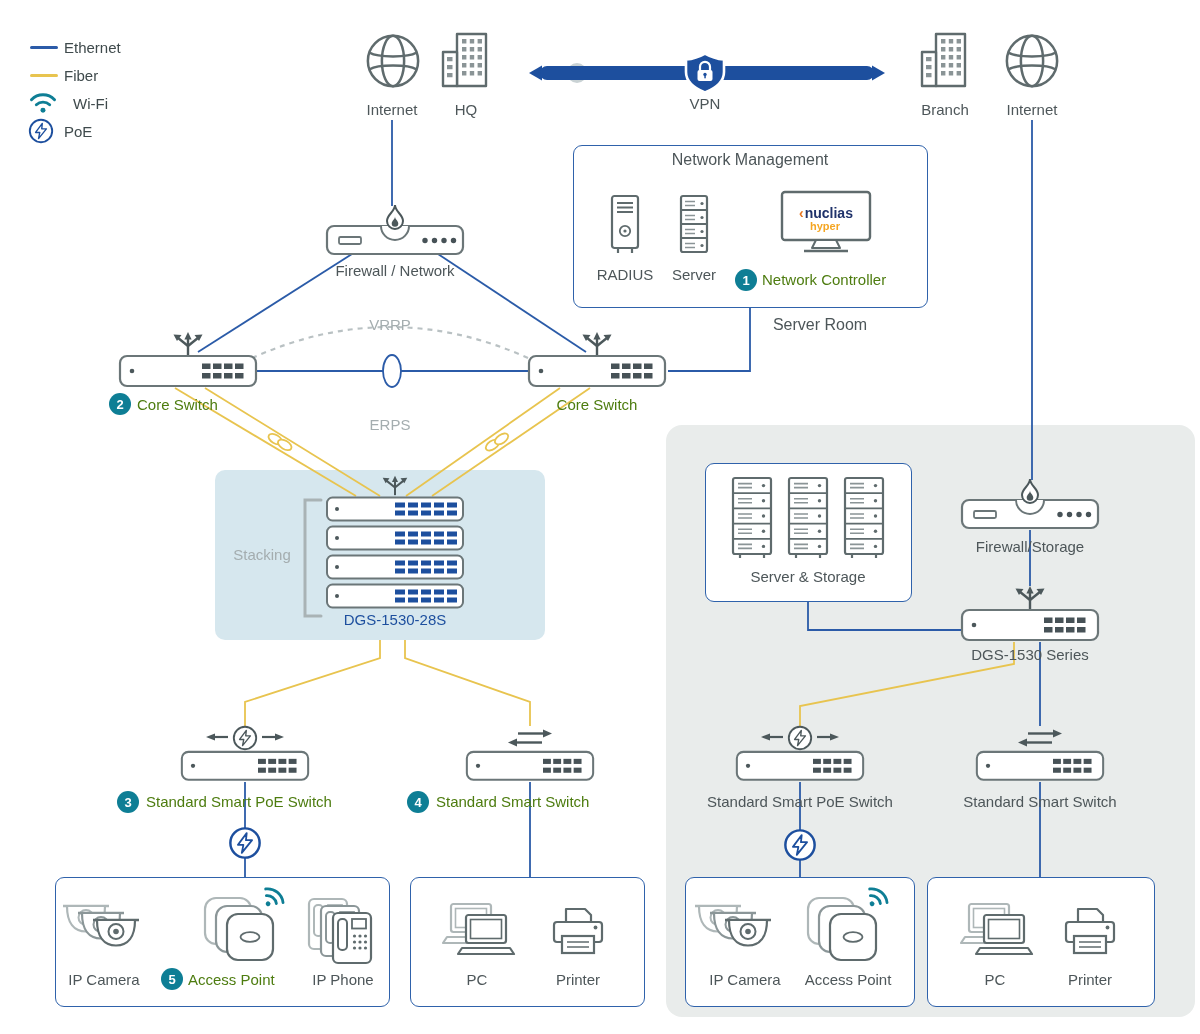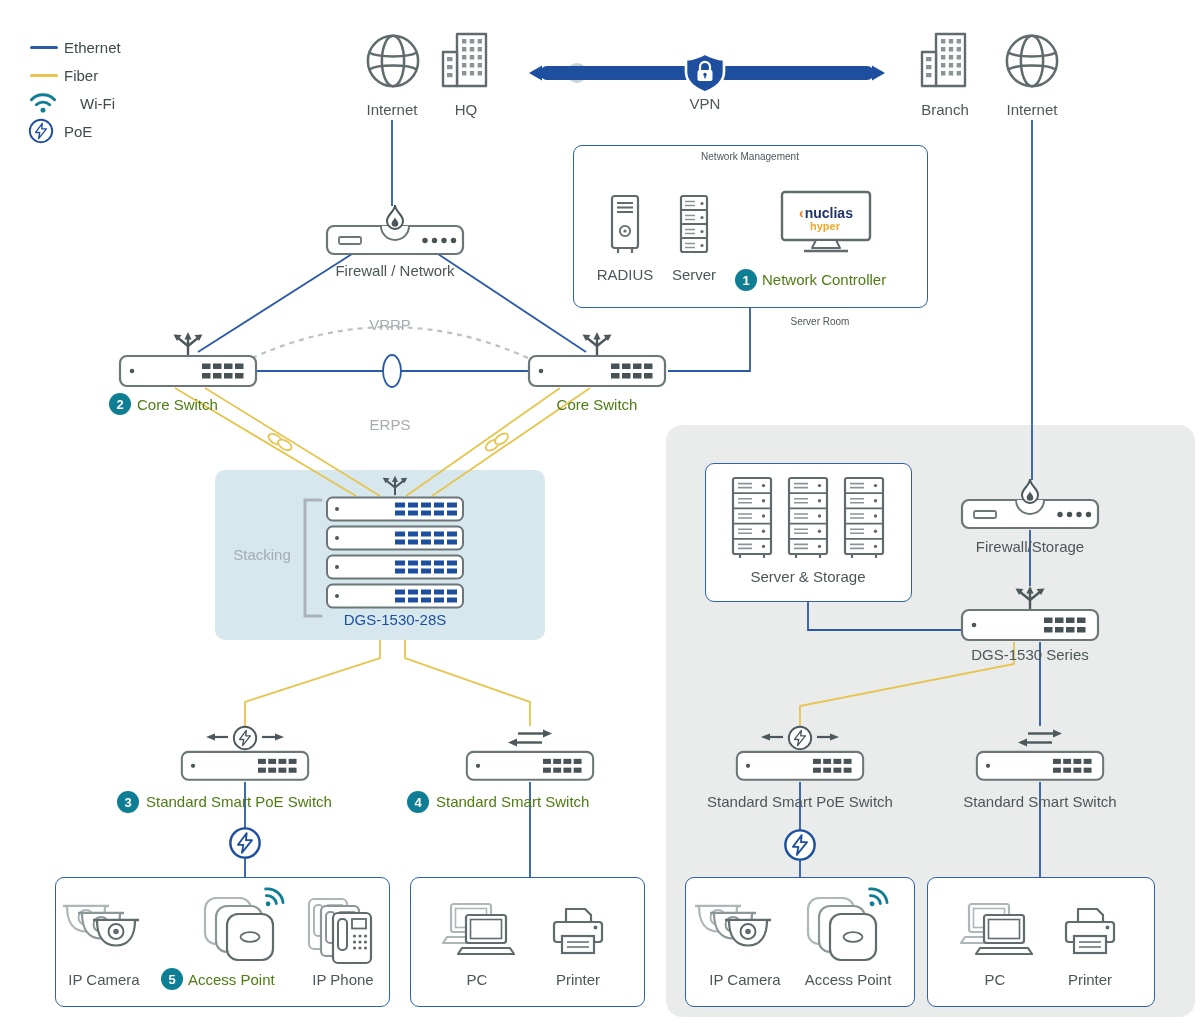--- a/index.html
+++ b/index.html
@@ -7,21 +7,21 @@
   body{font-family:"Liberation Sans",sans-serif;color:#4d5659}
   .stage{position:relative;width:1200px;height:1034px;background:#fff;overflow:hidden}
   .panel{position:absolute;z-index:0}
   .panel.gray{background:#e9eceb;border-radius:16px}
   .panel.blue{background:#d6e7ee;border-radius:10px}
   svg.wires{position:absolute;left:0;top:0;z-index:1}
   .node{position:absolute;z-index:2}
   .box{position:absolute;z-index:2;background:#fff;border:1.6px solid #2f62ab;border-radius:9px}
   .lbl{position:absolute;z-index:3;font-size:15px;font-weight:400;color:#4d5659;white-space:nowrap;transform:translateX(-50%)}
   .lbl.la{transform:none}
-  .lbl.lg{font-size:10px}
+  .lbl.lg{font-size:16px}
   .lbl.teal{color:#4d7c0f}
   .lbl.grayl{color:#a4adaf}
   .lbl.navy{color:#1d4f9e}
   .lbl.reg{font-weight:400;color:#3f4a4c}
   .badge{position:absolute;z-index:3;width:22px;height:22px;border-radius:50%;background:#0e7e95;color:#fff;
          font-size:13px;font-weight:700;display:flex;align-items:center;justify-content:center;transform:translateX(-50%)}
   .ghost{color:#aeb7b8}
   .mid{color:#8b9698}
   .front{color:#5f6b6d}
   .nuclias{position:absolute;z-index:3;width:92px;text-align:center}
@@ -244,21 +244,21 @@
     <path d="M321,500 H305 V616 H321" fill="none" stroke="#a9b3b5" stroke-width="3" stroke-linecap="round"></path>
   </svg>
 
   <div class="legend-line" style="left:30px;top:46px;background:#2b5ba8"></div>
   <div class="lbl la reg" style="left:64px;top:39px">Ethernet</div>
   <div class="legend-line" style="left:30px;top:74px;background:#e8c44f"></div>
   <div class="lbl la reg" style="left:64px;top:67px">Fiber</div>
   <svg class="node" style="left:27px;top:90px;color:#0e7e95" width="32" height="24">
       <use href="#i-wifi"></use>
     </svg>
-  <div class="lbl la reg" style="left:80px;top:95px">Wi-Fi</div>
+  <div class="lbl la reg" style="left:73px;top:95px">Wi-Fi</div>
   <svg class="node" style="left:28px;top:118px;color:#1d4f9e" width="26" height="26">
       <use href="#i-bolt"></use>
     </svg>
   <div class="lbl la reg" style="left:64px;top:123px">PoE</div>
 
   <svg class="node" style="left:364px;top:32px" width="58" height="58">
       <use href="#i-globe"></use>
     </svg>
   <div class="lbl" style="left:392px;top:101px">Internet</div>
 

